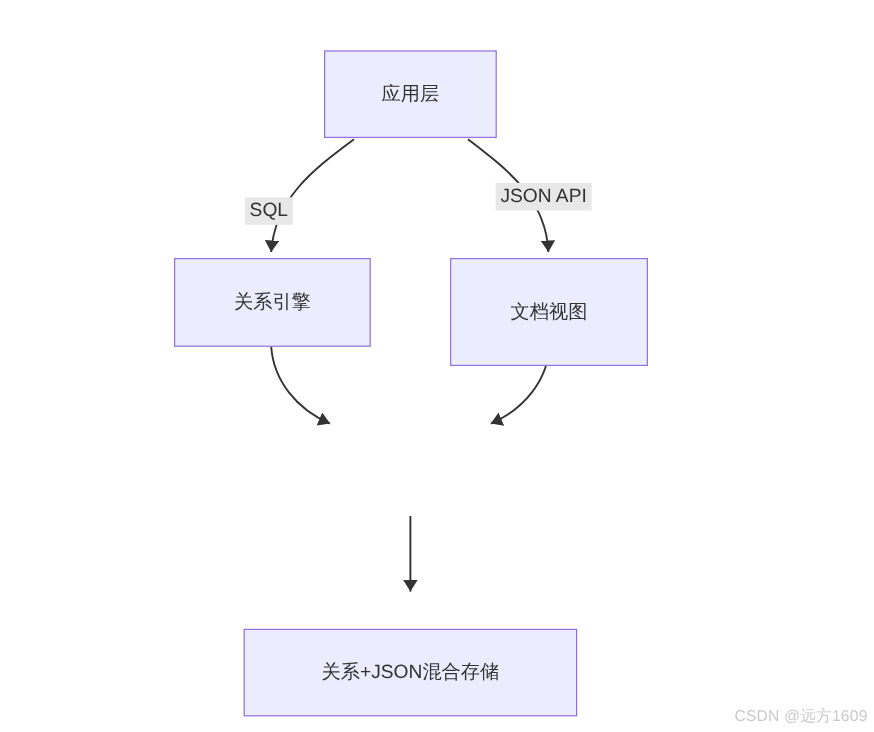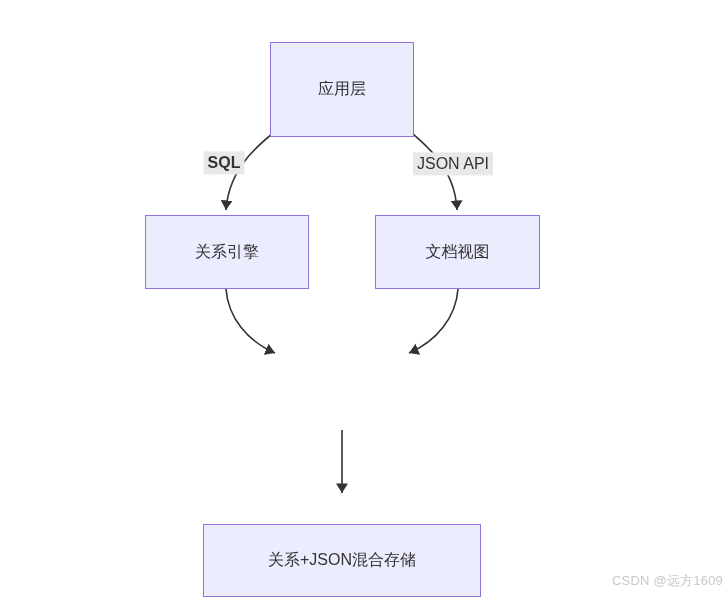--- a/index.html
+++ b/index.html
@@ -38,41 +38,41 @@
     position: absolute;
     display: flex;
     align-items: center;
     justify-content: center;
     background: var(--node_fill);
     border: 1px solid var(--node_border);
     color: var(--text_color);
     font-size: 16px;
     text-align: center;
   }
-  .node-application-layer   { left: 270px; top: 42px;  width: 144px; height: 95px; text-align: right; }
+  .node-application-layer   { left: 270px; top: 42px;  width: 144px; height: 73px; text-align: right; }
   .node-relational-engine   { left: 145px; top: 215px; width: 164px; height: 74px; }
-  .node-document-view       { left: 375px; top: 215px; width: 165px; height: 74px; }
+  .node-document-view       { left: 375px; top: 215px; width: 165px; height: 90px; }
   .node-unified-storage     { left: 239px; top: 356px; width: 206px; height: 74px; }
   .node-hybrid-storage      { left: 203px; top: 497px; width: 278px; height: 73px; margin-top: 27px; }
   .edge-label {
     position: absolute;
     transform: translate(-50%, -50%);
     background: var(--label_bg);
     color: var(--text_color);
     font-size: 16px;
     line-height: 1.2;
     padding: 2px 4px;
     white-space: nowrap;
   }
-  .edge-label-sql      { left: 224px; top: 163px; font-weight: bold; }
+  .edge-label-sql      { left: 224px; top: 176px; }
   .edge-label-json-api { left: 453px; top: 164px; }
   .watermark {
     position: absolute;
     right: 5px;
-    bottom: 20px;
+    bottom: 4px;
     font-size: 13px;
     color: var(--watermark_color);
     letter-spacing: 0.2px;
     margin-top: 40px;
   }
 </style>
 </head>
 <body>
 
 <div class="canvas">

